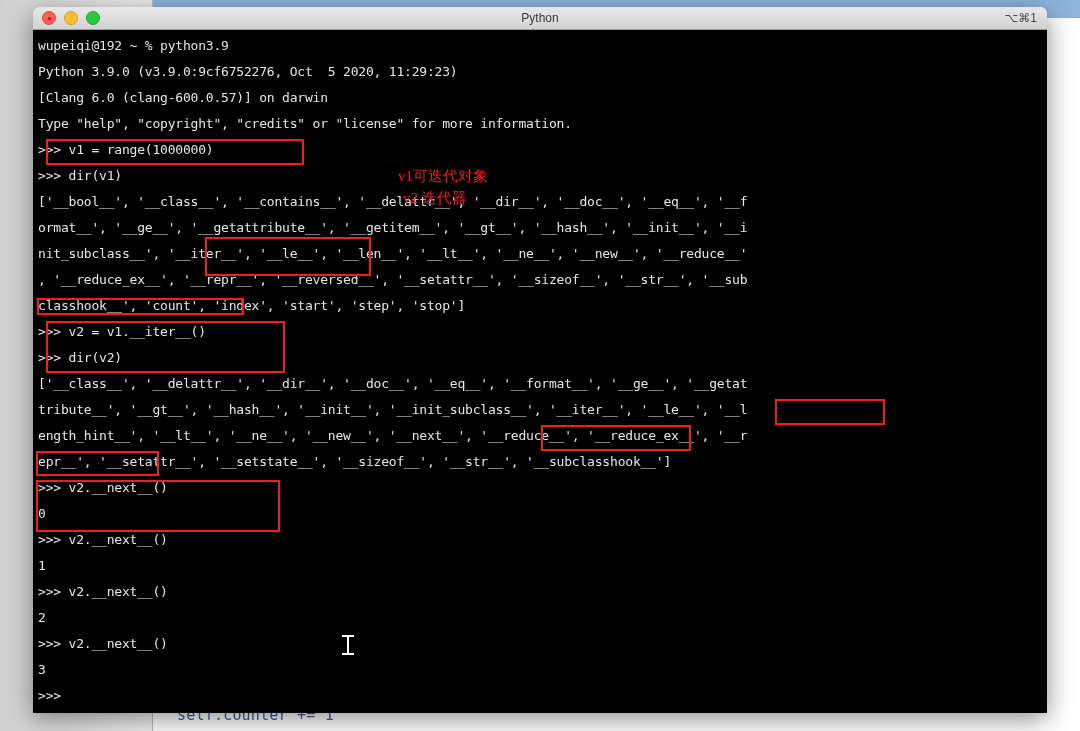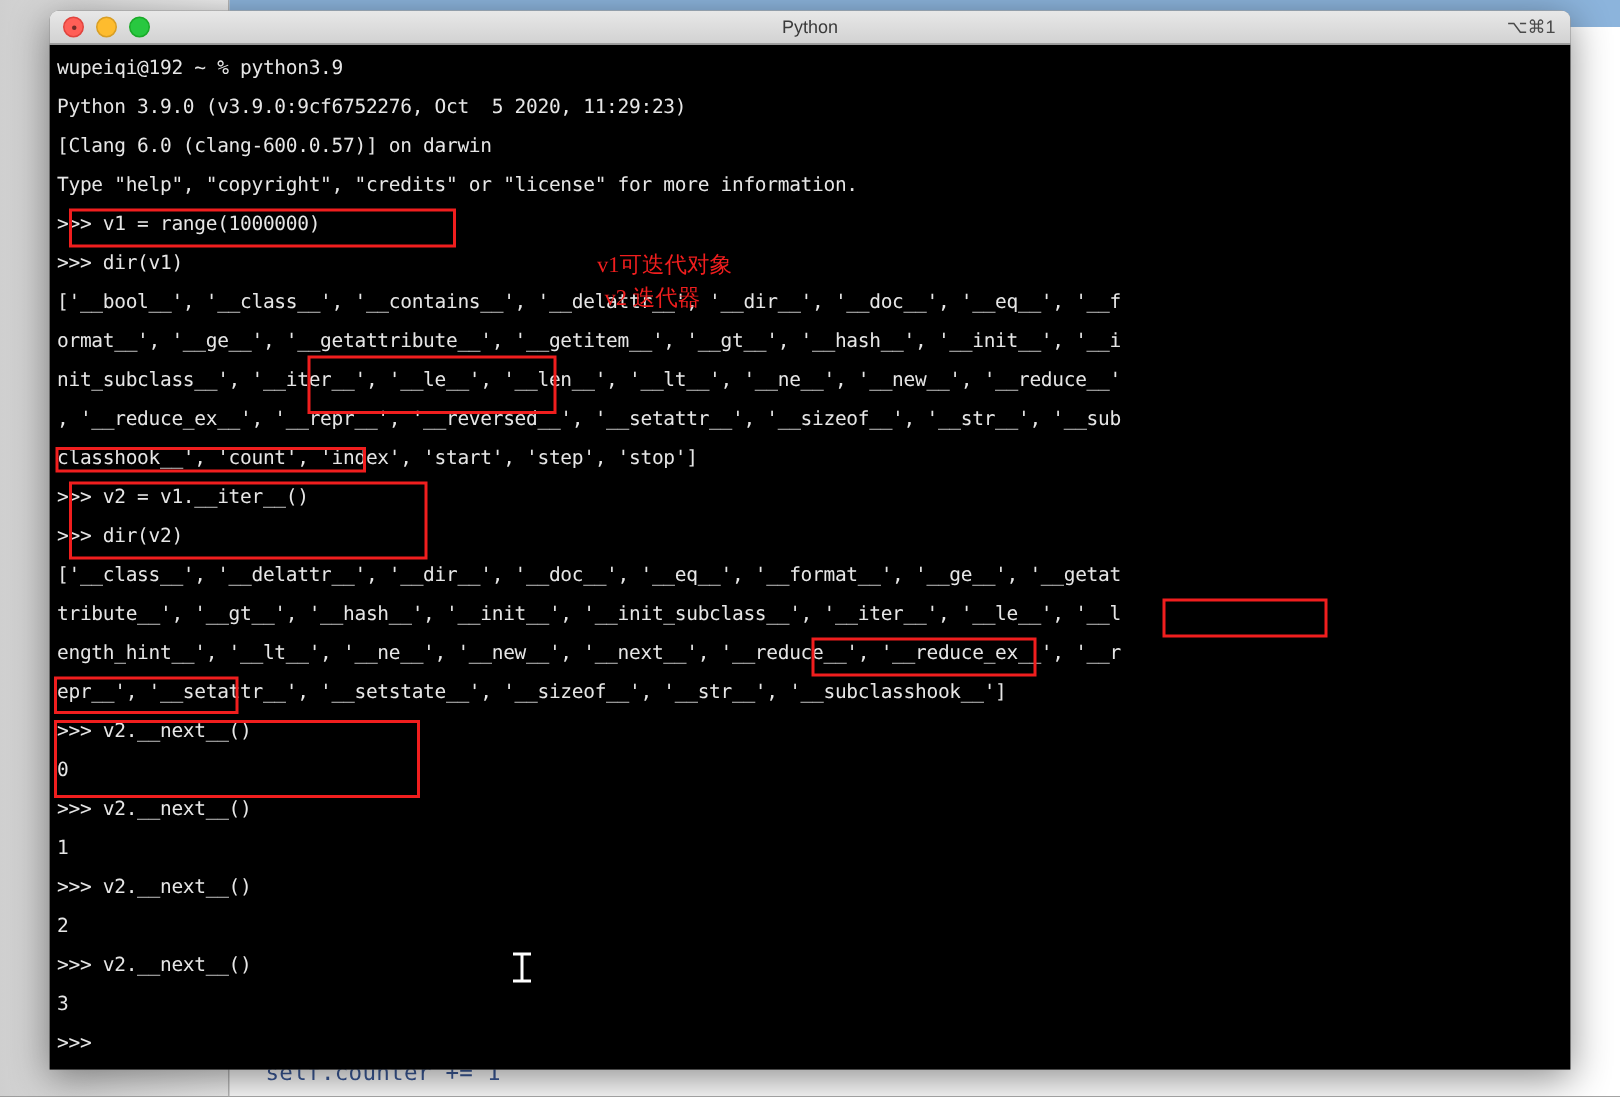--- a/index.html
+++ b/index.html
@@ -56,21 +56,21 @@
     background: linear-gradient(to right, #cfcfcf 0%, #e2e2e2 55%, #f0f0f0 100%);
   }
 
   
   #term-window {
     position: absolute;
     left: 33px;
     top: 7px;
     width: 1014px;
     height: 706px;
-    background: #737373;
+    background: #8b5cf6;
     border-radius: 6px 6px 0 0;
     box-shadow: 0 6px 26px rgba(0,0,0,.45);
     overflow: hidden;
   }
 
   #titlebar {
     position: relative;
     height: 22px;
     background: linear-gradient(to bottom, #e8e8e8 0%, #d2d2d2 100%);
     border-bottom: 1px solid #9a9a9a;

